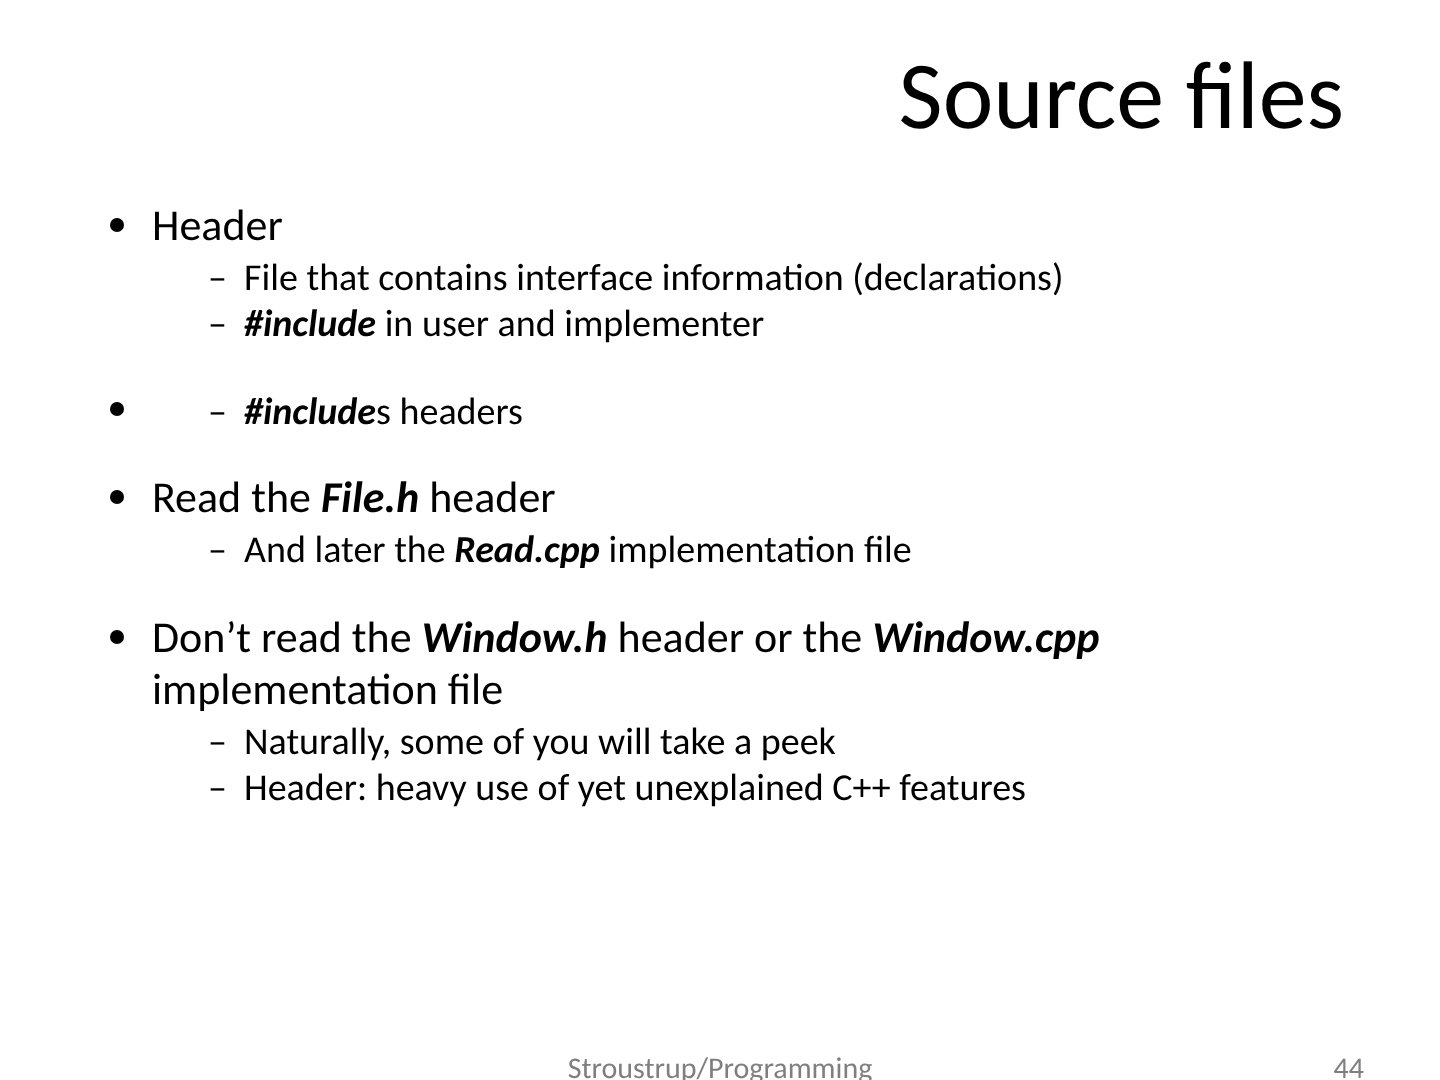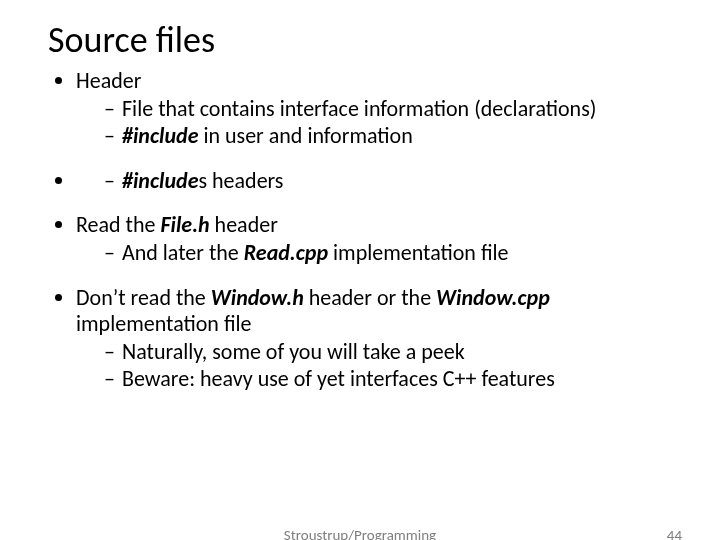--- a/index.html
+++ b/index.html
@@ -12,43 +12,43 @@
     position: relative;
     overflow: hidden;
   }
   .slide {
     width: 100%;
     height: 100%;
     padding: 18px 48px 0 48px;
     position: relative;
   }
   .title {
-    font-size: 36px;
+    font-size: 48px;
     font-weight: 400;
-    text-align: left;
-    margin-bottom: 6px;
+    text-align: right;
+    margin-bottom: 23px;
     font-family: Calibri, "Segoe UI", Arial, sans-serif;
   }
   ul.top {
     list-style: disc;
     padding-left: 28px;
   }
   ul.top > li {
     font-size: 22px;
     line-height: 1.18;
     margin-bottom: 2px;
   }
   ul.top > li.gap { margin-top: 18px; }
   ul.sub {
     list-style: none;
     padding-left: 28px;
     margin-top: 2px;
   }
   ul.sub > li {
-    font-size: 22px;
+    font-size: 19px;
     line-height: 1.22;
     position: relative;
     padding-left: 18px;
   }
   ul.sub > li::before {
     content: "–";
     position: absolute;
     left: 0;
     top: 0;
   }
@@ -76,42 +76,42 @@
 
 <div class="slide">
   <h1 class="title">Source files</h1>
 
   <ul class="top">
 
     <li>
       <span>Header</span>
       <ul class="sub">
         <li><span>File that contains interface information (declarations)</span></li>
-        <li><span class="bold">#include</span><span> in user and information</span></li>
+        <li><span class="bold">#include</span><span> in user and implementer</span></li>
       </ul>
     </li>
 
     <li class="gap">
       <ul class="sub">
         <li><span class="bold">#include</span><span>s headers</span></li>
       </ul>
     </li>
 
     <li class="gap">
       <span>Read the </span><span class="bold">File.h</span><span> header</span>
       <ul class="sub">
         <li><span>And later the </span><span class="bold">Read.cpp</span><span> implementation file</span></li>
       </ul>
     </li>
 
     <li class="gap">
       <span>Don’t read the </span><span class="bold">Window.h</span><span> header or the </span><span class="bold">Window.cpp</span><span> implementation file</span>
       <ul class="sub">
         <li><span>Naturally, some of you will take a peek</span></li>
-        <li><span>Beware: heavy use of yet interfaces C++ features</span></li>
+        <li><span>Header: heavy use of yet unexplained C++ features</span></li>
       </ul>
     </li>
 
   </ul>
 
   <div class="footer">
     <span class="footer-center">Stroustrup/Programming</span>
     <span class="footer-right">44</span>
   </div>
 </div>

